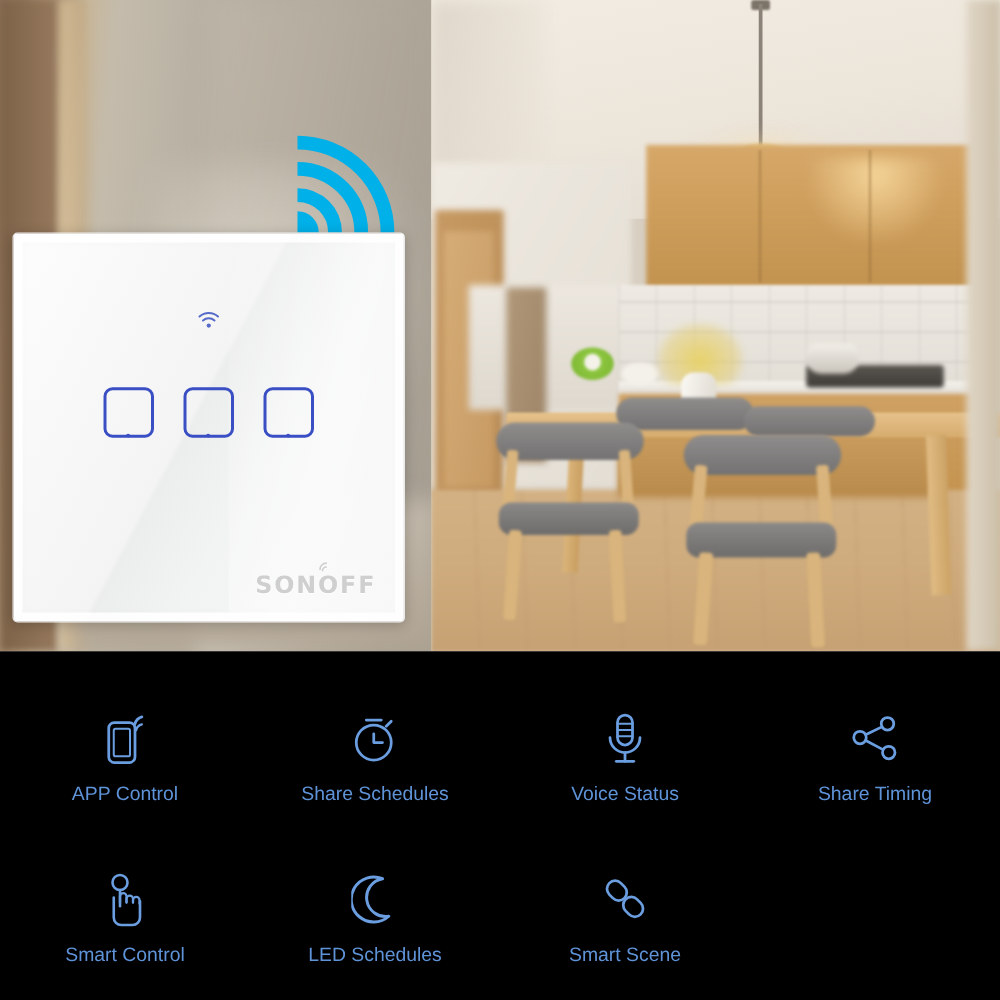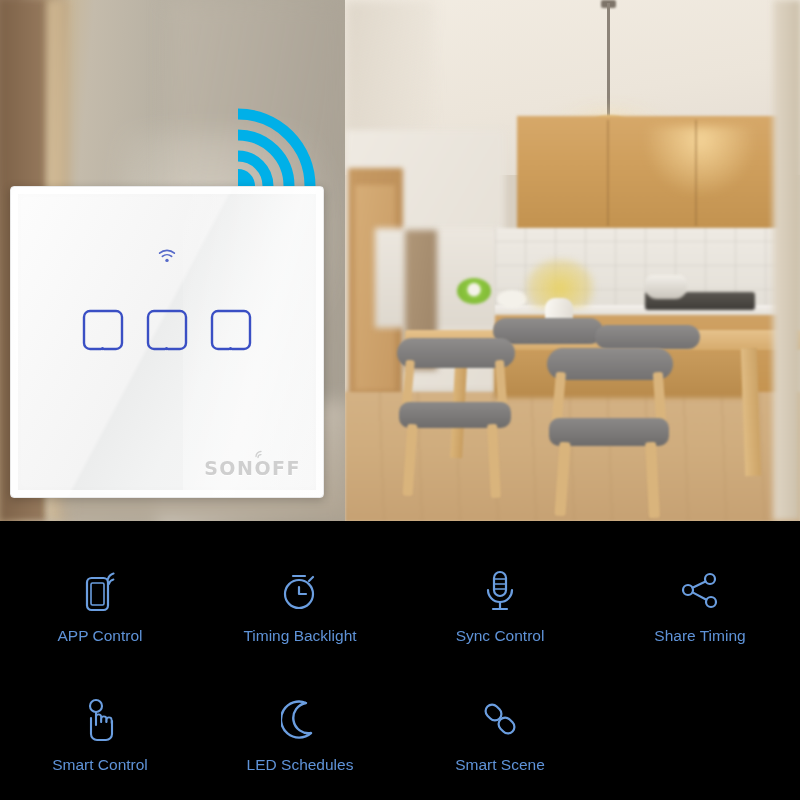--- a/index.html
+++ b/index.html
@@ -569,36 +569,36 @@
       <div class="feature-icon">
         <svg width="40" height="42" viewBox="0 0 40 42">
           <g fill="none" stroke="#6b9ee0" stroke-width="2.2" stroke-linecap="round" stroke-linejoin="round">
             <circle cx="19" cy="24" r="14"></circle>
             <path d="M19 17 V24 H26"></path>
             <path d="M13 6 H25"></path>
             <path d="M29 11 L33 7"></path>
           </g>
         </svg>
       </div>
-      <div class="feature-label">Timing Backlight</div>
+      <div class="feature-label">Share Schedules</div>
     </div>
 
     <div class="feature">
       <div class="feature-icon">
         <svg width="34" height="44" viewBox="0 0 34 44">
           <g fill="none" stroke="#6b9ee0" stroke-width="2.2" stroke-linecap="round" stroke-linejoin="round">
             <rect x="11" y="3" width="12" height="24" rx="6"></rect>
             <path d="M11 10 H23 M11 15 H23 M11 20 H23" stroke-width="1.5"></path>
             <path d="M5 21 A 12 12 0 0 0 29 21"></path>
             <path d="M17 33 V40"></path>
             <path d="M10 40 H24"></path>
           </g>
         </svg>
       </div>
-      <div class="feature-label">Sync Control</div>
+      <div class="feature-label">Voice Status</div>
     </div>
 
     <div class="feature">
       <div class="feature-icon">
         <svg width="40" height="38" viewBox="0 0 40 38">
           <g fill="none" stroke="#6b9ee0" stroke-width="2.2" stroke-linecap="round">
             <circle cx="30" cy="7" r="5"></circle>
             <circle cx="8" cy="18" r="5"></circle>
             <circle cx="31" cy="30" r="5"></circle>
             <path d="M25.5 9.5 L12.5 15.8"></path>

